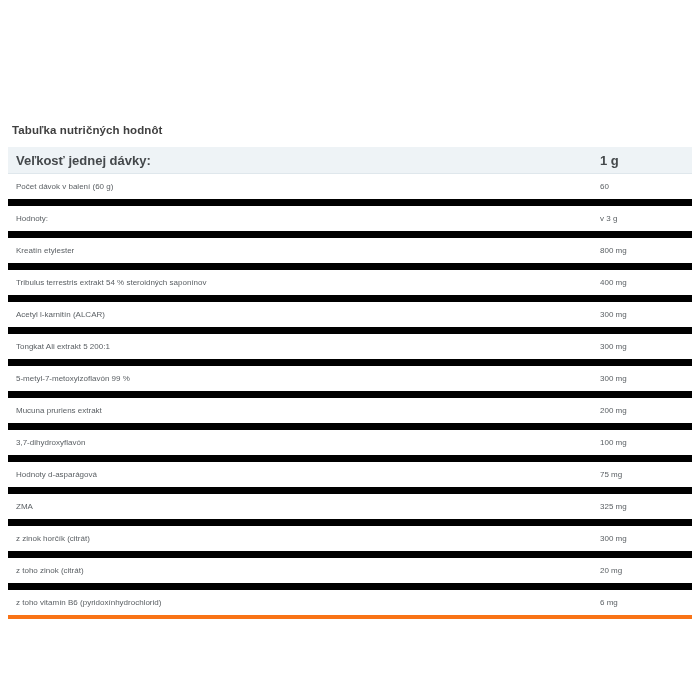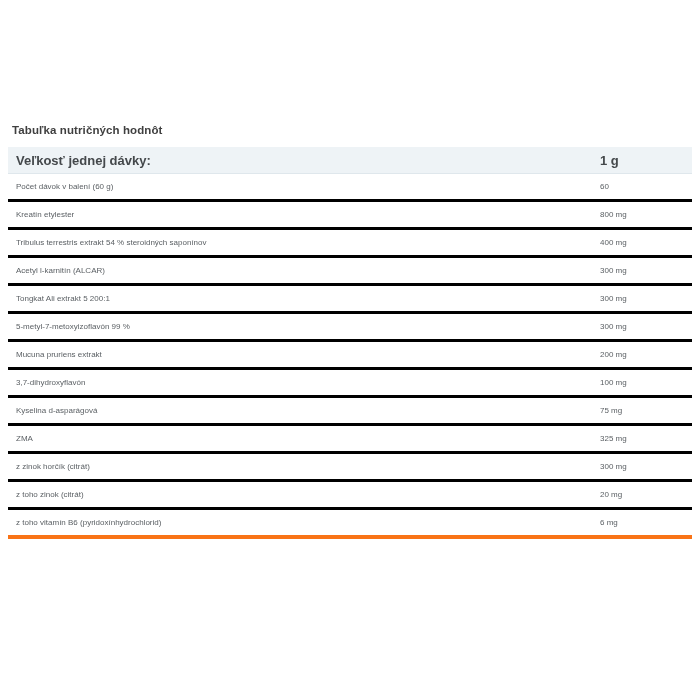--- a/index.html
+++ b/index.html
@@ -39,21 +39,21 @@
     font-size: 8px;
   }
   .nutrition-table col.c1 { width: 584px; }
   .nutrition-table col.c2 { width: 100px; }
   .nutrition-table th,
   .nutrition-table td {
     text-align: left;
     vertical-align: middle;
     padding: 0 0 0 8px;
     height: 25px;
-    border-bottom: 3px solid #000000;
+    border-bottom: 7px solid #000000;
     color: #5a5f63;
     font-weight: normal;
     white-space: nowrap;
     overflow: hidden;
     text-overflow: ellipsis;
   }
   .nutrition-table thead th {
     background: #eef3f6;
     font-weight: bold;
     color: #44484b;
@@ -92,20 +92,24 @@
         <th>Veľkosť jednej dávky:</th>
         <th>1 g</th>
       </tr>
     </thead>
     <tbody>
       <tr>
         <td>Počet dávok v balení  (60 g)</td>
         <td class="col-amount">60</td>
       </tr>
       <tr>
+        <td>Hodnoty:</td>
+        <td class="col-amount">v 3 g</td>
+      </tr>
+      <tr>
         <td>Kreatín etylester</td>
         <td class="col-amount">800 mg</td>
       </tr>
       <tr>
         <td>Tribulus terrestris extrakt 54 % steroidných saponínov</td>
         <td class="col-amount">400 mg</td>
       </tr>
       <tr>
         <td>Acetyl l-karnitín (ALCAR)</td>
         <td class="col-amount">300 mg</td>
@@ -120,21 +124,21 @@
       </tr>
       <tr>
         <td>Mucuna pruriens extrakt</td>
         <td class="col-amount">200 mg</td>
       </tr>
       <tr>
         <td>3,7-dihydroxyflavón</td>
         <td class="col-amount">100 mg</td>
       </tr>
       <tr>
-        <td>Kyselina d-asparágová</td>
+        <td>Hodnoty d-asparágová</td>
         <td class="col-amount">75 mg</td>
       </tr>
       <tr>
         <td>ZMA</td>
         <td class="col-amount">325 mg</td>
       </tr>
       <tr>
         <td>z zinok horčík (citrát)</td>
         <td class="col-amount">300 mg</td>
       </tr>

